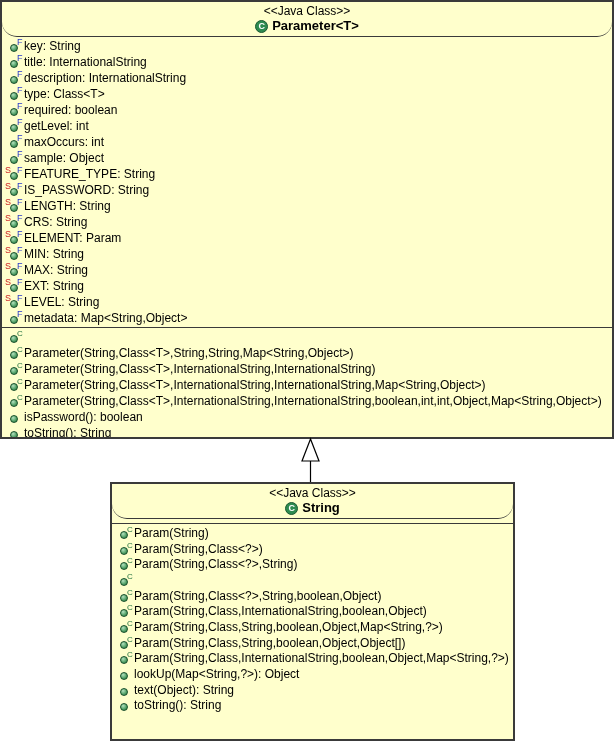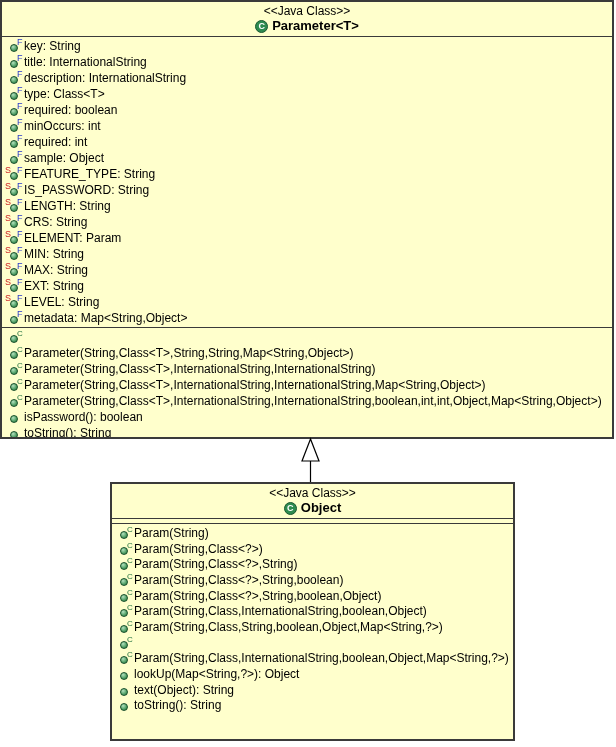--- a/index.html
+++ b/index.html
@@ -4,21 +4,21 @@
 <style>
   html,body{margin:0;padding:0;background:#ffffff;}
   .canvas{position:relative;width:616px;height:747px;background:#ffffff;overflow:hidden;
           font-family:"Liberation Sans",sans-serif;color:#000;}
 
   .class-box{position:absolute;background:#FFFFCC;border:2px solid #3a3a3a;
              box-sizing:border-box;display:flex;flex-direction:column;overflow:hidden;}
   .box-parameter{left:0;top:0;width:614px;height:439px;}
   .box-param{left:110px;top:482px;width:405px;height:259px;}
 
-  .class-header{border-bottom:1px solid #3a3a3a;text-align:center;padding:2px 0 2px;}
+  .class-header{border-bottom:1px solid #3a3a3a;text-align:center;padding:2px 0 2px;border-radius:15px;}
   .stereotype{font-size:12px;line-height:14px;}
   .class-name-line{display:flex;justify-content:center;align-items:center;gap:4px;
                    font-size:13px;font-weight:bold;line-height:16px;}
   .class-icon{display:inline-flex;width:13px;height:13px;border-radius:50%;
               background:#2e8b4f;border:1px solid #1b5a32;box-sizing:border-box;
               color:#fff;font-size:9px;font-weight:bold;align-items:center;justify-content:center;}
 
   .compartment{overflow:hidden;padding-top:1px;}
   .fields-compartment{border-bottom:1px solid #3a3a3a;height:289px;}
   .methods-compartment{flex:1;}
@@ -109,31 +109,31 @@
           <span class="member-label">required: boolean</span>
         </div>
 
         <div class="member-row field">
           <span class="member-icon">
 
             <span class="circle"></span>
 
             <span class="sup-f">F</span>
           </span>
-          <span class="member-label">minOccurs: int</span>
-        </div>
-
-        <div class="member-row field">
-          <span class="member-icon">
-
-            <span class="circle"></span>
-
-            <span class="sup-f">F</span>
-          </span>
-          <span class="member-label">required: int</span>
+          <span class="member-label">getLevel: int</span>
+        </div>
+
+        <div class="member-row field">
+          <span class="member-icon">
+
+            <span class="circle"></span>
+
+            <span class="sup-f">F</span>
+          </span>
+          <span class="member-label">maxOccurs: int</span>
         </div>
 
         <div class="member-row field">
           <span class="member-icon">
 
             <span class="circle"></span>
 
             <span class="sup-f">F</span>
           </span>
           <span class="member-label">sample: Object</span>
@@ -313,21 +313,21 @@
   <svg class="connector-svg" viewBox="0 0 616 46" xmlns="http://www.w3.org/2000/svg">
     <line x1="310.5" y1="24" x2="310.5" y2="46" stroke="#000000" stroke-width="1.2"></line>
     <polygon points="310.5,2 302,24 319,24" fill="#ffffff" stroke="#000000" stroke-width="1.2"></polygon>
   </svg>
 
   <div class="class-box box-param">
     <div class="class-header">
       <div class="stereotype">&lt;&lt;Java Class&gt;&gt;</div>
       <div class="class-name-line">
         <span class="class-icon">C</span>
-        <span>Object</span>
+        <span>String</span>
       </div>
     </div>
     <div class="empty-compartment"></div>
     <div class="compartment methods-compartment">
 
         <div class="member-row constructor">
           <span class="member-icon">
 
             <span class="circle"></span>
             <span class="sup-c">C</span>
@@ -356,21 +356,20 @@
           <span class="member-label">Param(String,Class&lt;?&gt;,String)</span>
         </div>
 
         <div class="member-row constructor">
           <span class="member-icon">
 
             <span class="circle"></span>
             <span class="sup-c">C</span>
 
           </span>
-          <span class="member-label">Param(String,Class&lt;?&gt;,String,boolean)</span>
         </div>
 
         <div class="member-row constructor">
           <span class="member-icon">
 
             <span class="circle"></span>
             <span class="sup-c">C</span>
 
           </span>
           <span class="member-label">Param(String,Class&lt;?&gt;,String,boolean,Object)</span>
@@ -396,20 +395,21 @@
           <span class="member-label">Param(String,Class,String,boolean,Object,Map&lt;String,?&gt;)</span>
         </div>
 
         <div class="member-row constructor">
           <span class="member-icon">
 
             <span class="circle"></span>
             <span class="sup-c">C</span>
 
           </span>
+          <span class="member-label">Param(String,Class,String,boolean,Object,Object[])</span>
         </div>
 
         <div class="member-row constructor">
           <span class="member-icon">
 
             <span class="circle"></span>
             <span class="sup-c">C</span>
 
           </span>
           <span class="member-label">Param(String,Class,InternationalString,boolean,Object,Map&lt;String,?&gt;)</span>

